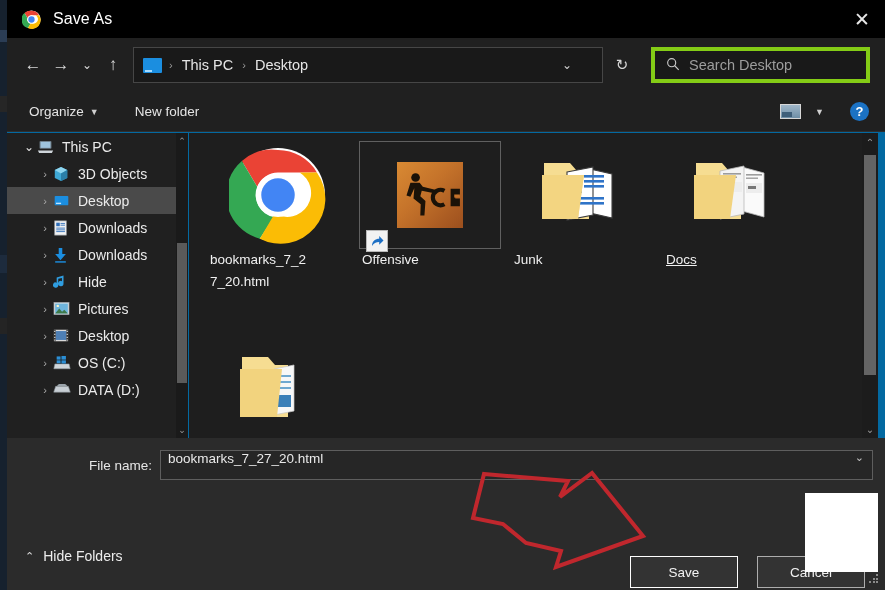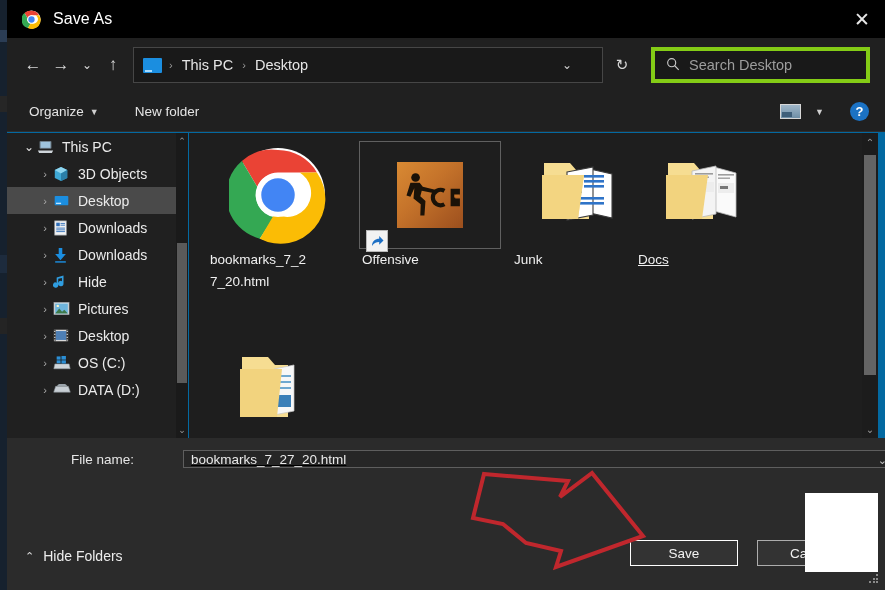--- a/index.html
+++ b/index.html
@@ -140,38 +140,38 @@
   }
   .files-sb .sb-arrow { width: 16px; height: 18px; font-size: 10px; }
   .files-sb .sb-thumb { left: 2px; width: 12px; background: #646464; }
 
   
   .bottom {
     position: absolute; left: 7px; top: 438px; width: 878px; height: 152px; background: #2b2b2b;
   }
   .form-row { position: absolute; left: 0; display: flex; align-items: center; }
   .form-label {
-    width: 153px; text-align: center; color: #e6e6e6; font-size: 13.5px; padding-right: 8px; margin-left: 23px;
+    width: 153px; text-align: right; color: #e6e6e6; font-size: 13.5px; padding-right: 8px;
   }
   .combo {
-    height: 18px; border: 1px solid #5e5e5e; background: #262626;
-    display: flex; align-items: flex-end; position: relative; text-decoration: underline;
+    height: 30px; border: 1px solid #5e5e5e; background: #262626;
+    display: flex; align-items: flex-start; position: relative;
   }
   .combo-val { color: #e9e9e9; font-size: 13.5px; margin-left: 7px; }
   .combo-caret { position: absolute; right: 8px; color: #c4c4c4; font-size: 11px; }
 
   .hide-folders {
     position: absolute; left: 18px; top: 110px; display: flex; align-items: center;
     color: #ededed; font-size: 14px;
   }
   .hf-caret { font-size: 11px; margin-right: 9px; color: #dcdcdc; }
 
   .dlg-btn {
-    position: absolute; height: 26px; border: 1px solid #adadad; background: #333;
-    color: #f2f2f2; font-size: 13.5px; display: flex; align-items: center; justify-content: center;
+    position: absolute; height: 32px; border: 1px solid #adadad; background: #333;
+    color: #f2f2f2; font-size: 13.5px; display: flex; align-items: center; justify-content: center; margin-top: 16px;
   }
   .dlg-btn.primary { border: 1px solid #ffffff; }
 
   .grip { position: absolute; right: 5px; bottom: 5px; width: 11px; height: 11px; }
   .grip i { position: absolute; width: 2px; height: 2px; background: #8a8a8a; display: block; }
 
   .white-box {
     position: absolute; left: 805px; top: 493px; width: 73px; height: 79px; background: #fff;
   }
 
@@ -459,21 +459,21 @@
               <rect x="37" y="44" width="33" height="2.6"></rect>
           <rect x="37" y="49" width="33" height="2.6"></rect>
             </g>
           <path d="M8 22h42l-6 44H8z" fill="#f6dd92"></path>
           <path d="M8 22h42l-6 44H8z" fill="#f2d37e" opacity=".85"></path>
         </svg>
       </span>
       <div class="file-label">Junk</div>
     </div>
 
-    <div class="file-item" style="left:446px; top:8px;text-decoration:underline;">
+    <div class="file-item" style="left:474px; top:8px;text-decoration:underline;">
       <span class="thumb">
         <svg width="96" height="84" viewBox="0 0 96 84">
           <path d="M10 10h26l7 8h12v48H10z" fill="#f6dd92"></path>
           <g stroke="#b9b9b9" stroke-width=".8">
             <path d="M56 14l22 6v44l-22-6z" fill="#fafafa"></path>
             <path d="M34 18l24-5v48l-24 5z" fill="#f4f4f4"></path>
           </g>
           <g fill="#8d8d8d" opacity=".85">
             <rect x="37" y="20" width="18" height="1.6"></rect>
               <rect x="37" y="23.5" width="14" height="1.4"></rect>

